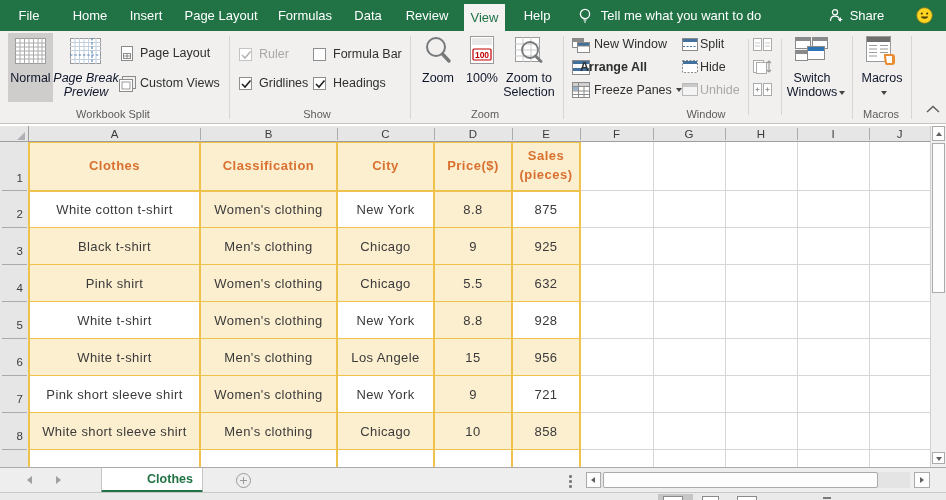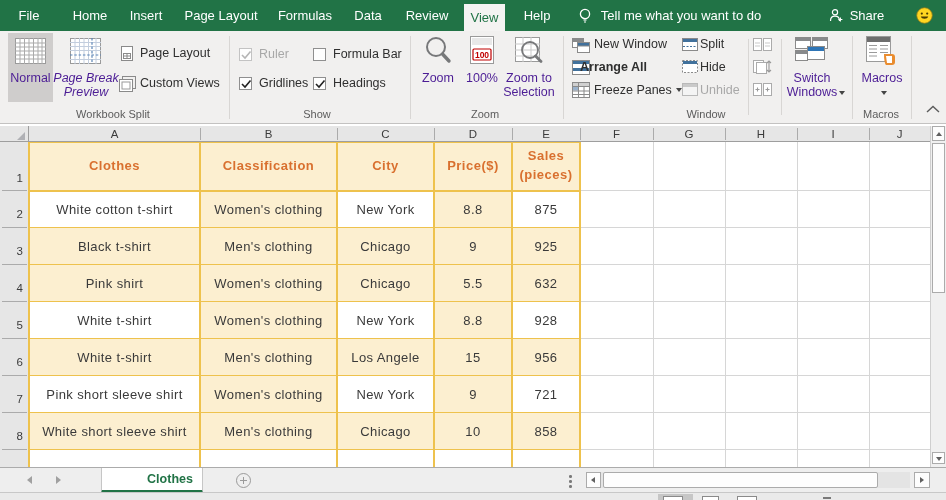--- a/index.html
+++ b/index.html
@@ -7,21 +7,21 @@
 body { font-family:"Liberation Sans",sans-serif; position:relative; background:#fff; }
 .abs { position:absolute; }
 
 #titlebar { position:absolute; left:0; top:0; width:946px; height:31px; background:#217346; }
 .ttab { position:absolute; top:0; height:31px; line-height:32px; color:#fff; font-size:13px; text-align:center; }
 #viewtab { position:absolute; background:#f4f3f2; color:#217346; top:4px; height:27px; line-height:27px; }
 
 #ribbon { position:absolute; left:0; top:31px; width:946px; height:93px; background:#f1f0ef; border-bottom:1px solid #c3c2c1; }
 .glabel { position:absolute; font-size:11px; color:#5c5c5c; text-align:center; top:77px; width:120px; }
 .vsep { position:absolute; top:5px; height:83px; width:1px; background:#d8d6d4; }
-.btnlabel { position:absolute; font-size:12.5px; color:#4c1d95; text-align:center; line-height:13.5px; }
+.btnlabel { position:absolute; font-size:12.5px; color:#0f172a; text-align:center; line-height:13.5px; }
 .smalllabel { position:absolute; font-size:12.5px; color:#2f2f2f; white-space:nowrap; }
 .graytext { color:#a8a8a8 !important; }
 .cb { position:absolute; width:13px; height:13px; background:#fefefe; border:1px solid #8f8f8f; }
 .cb.dis { border-color:#c3c3c3; }
 .caret { display:inline-block; width:0; height:0; border-left:3.5px solid transparent; border-right:3.5px solid transparent; border-top:4px solid #444; vertical-align:middle; margin-left:3px; }
 
 #sheet { position:absolute; left:0; top:124px; width:946px; height:343px; background:#fff; }
 #colhead { position:absolute; left:0; top:2px; width:930px; height:16px; background:#e6e6e6; border-bottom:1px solid #9e9e9e; }
 .chl { position:absolute; top:0; height:16px; line-height:17px; font-size:11.5px; color:#3c3c3c; text-align:center; }
 .chsep { position:absolute; top:2px; width:1px; height:12px; background:#ababab; }

